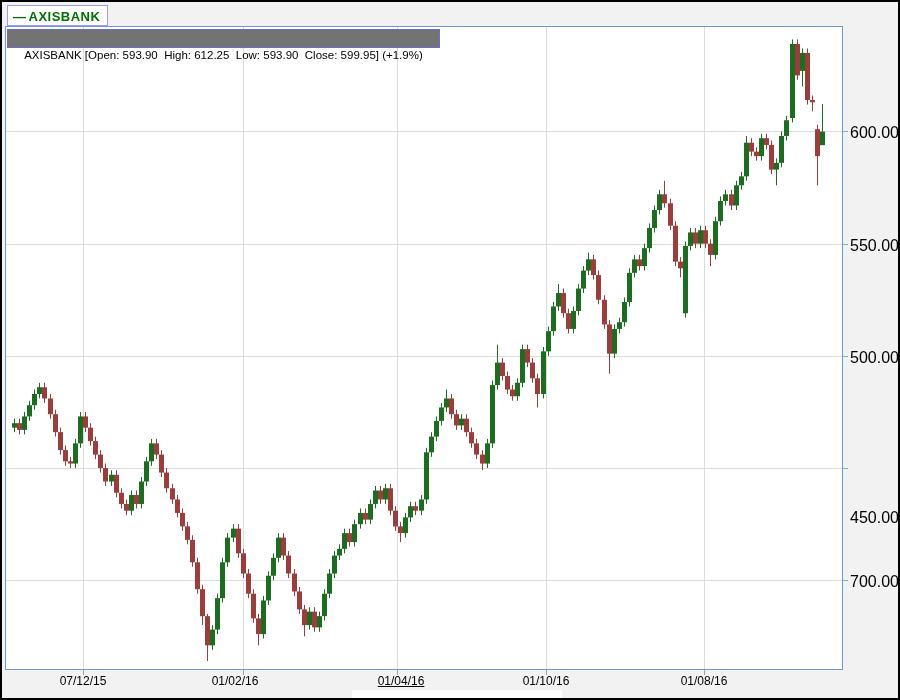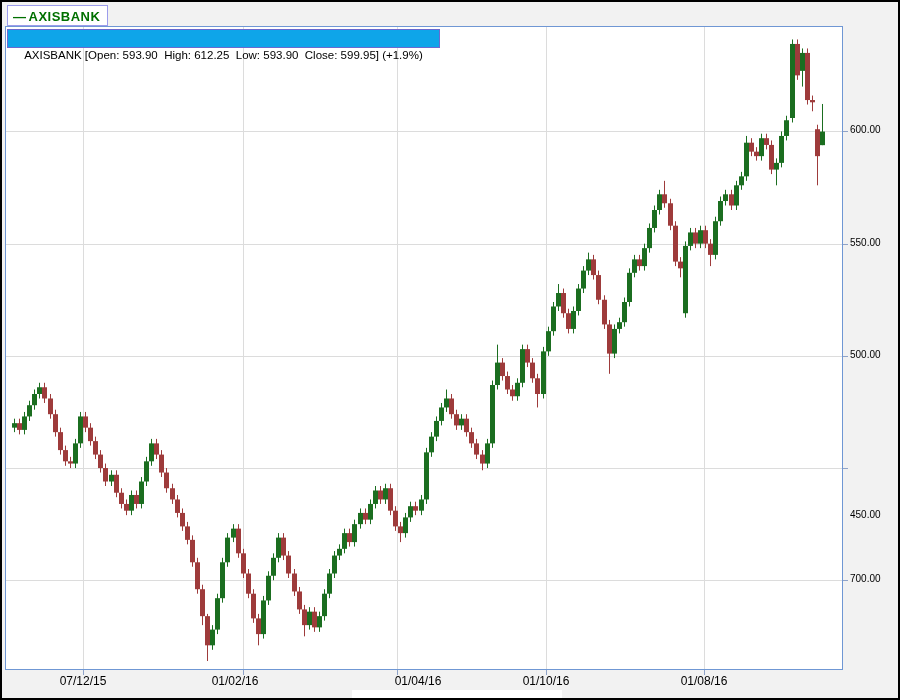--- a/index.html
+++ b/index.html
@@ -15,26 +15,26 @@
   svg.chart-layer{position:absolute; left:0; top:0; pointer-events:none;}
   .legend-box{
     position:absolute; left:5px; top:3px; height:21px; box-sizing:border-box;
     background:#ffffff; border:1px solid #9c9cec; padding:1px 7px 0 5px;
     font-size:13px; font-weight:bold; color:#007000; letter-spacing:0.5px;
     display:flex; align-items:center; z-index:5; cursor:default;
   }
   .legend-dash{margin-right:2px; font-weight:bold;}
   .info-bar{
     position:absolute; left:5px; top:27px; width:433px; height:19px; box-sizing:border-box;
-    background:#0ea5e9; border:1px solid #6a6ad0; color:#000;
+    background:#737373; border:1px solid #6a6ad0; color:#000;
     font-size:11.5px; line-height:17px; padding-left:4px; white-space:pre; z-index:5;
   }
   .y-label{
     position:absolute; left:848px; width:50px; height:14px;
-    font-size:10px; color:#000; text-align:left; z-index:4;
+    font-size:16px; color:#000; text-align:left; z-index:4;
   }
   .x-label{
     position:absolute; top:672px; width:70px; height:14px;
     font-size:12px; color:#000; text-align:center; z-index:4;
   }
   .bottom-strip{
     position:absolute; left:350px; top:688px; width:210px; height:9px;
     background:#ffffff; z-index:3;
   }
 </style>
@@ -404,20 +404,20 @@
   </div>
 
   <div id="labels">
       <div class="y-label" style="top: 122px;">600.00</div>
       <div class="y-label" style="top: 235px;">550.00</div>
       <div class="y-label" style="top: 347px;">500.00</div>
       <div class="y-label" style="top: 459px; margin-top: 48px;">450.00</div>
       <div class="y-label" style="top: 571px;">700.00</div>
       <div class="x-label" style="left: 46px;">07/12/15</div>
       <div class="x-label" style="left: 198px;">01/02/16</div>
-      <div class="x-label" style="left: 381px;">01/04/16</div>
+      <div class="x-label" style="left: 364px; text-decoration: underline;">01/04/16</div>
       <div class="x-label" style="left: 509px;">01/10/16</div>
       <div class="x-label" style="left: 667px;">01/08/16</div>
     </div>
 
   <div class="bottom-strip"></div>
 
 </div>
 
 </body></html>

